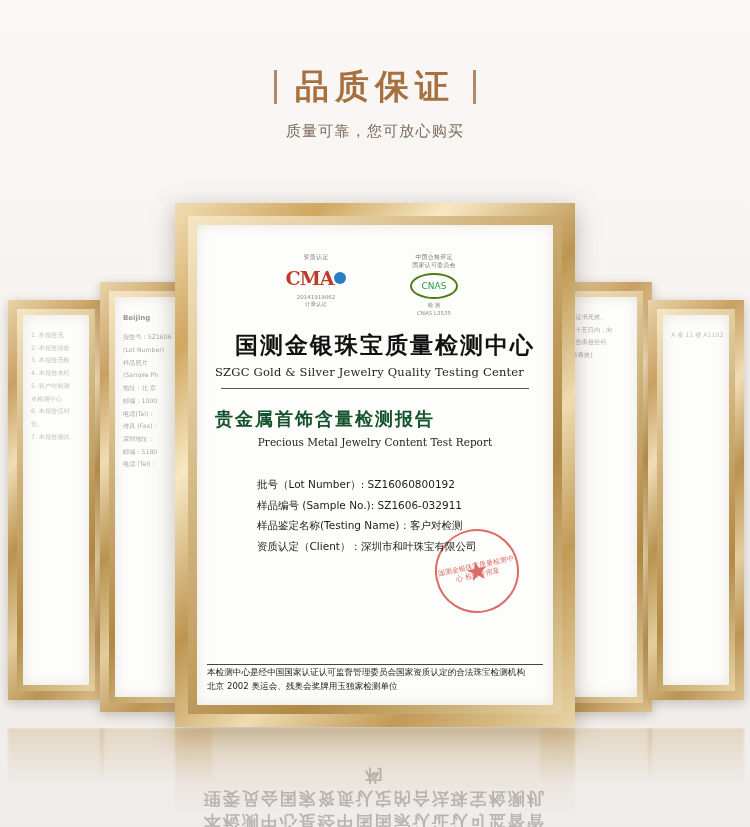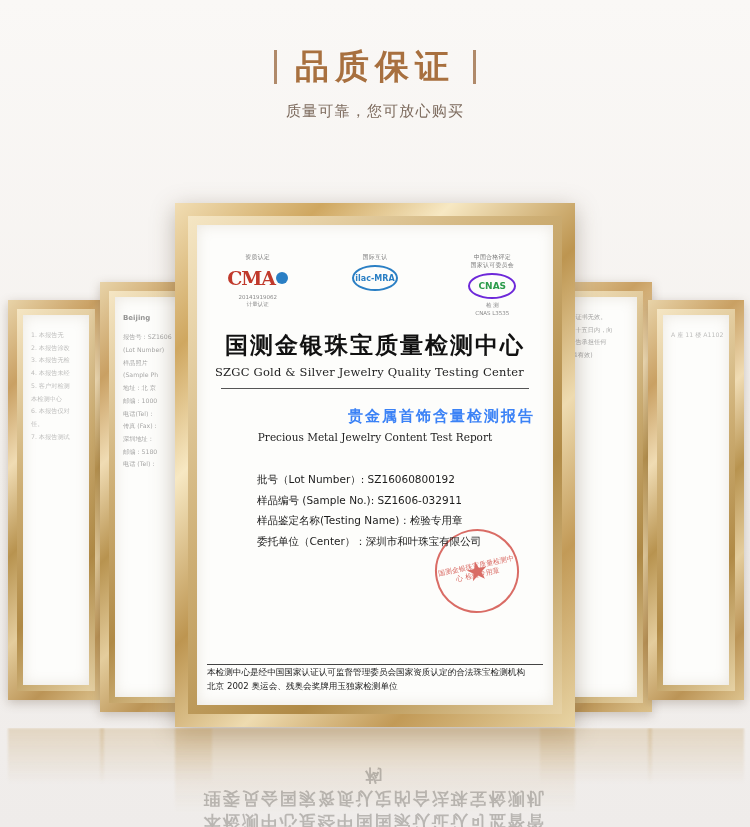--- a/index.html
+++ b/index.html
@@ -13,21 +13,21 @@
   .page {
     position: relative;
     width: 750px; height: 827px;
     background: linear-gradient(180deg, #faf8f6 0%, #f4f1ee 55%, #efecea 100%);
     overflow: hidden;
   }
 
   
   .header {
     position: absolute;
-    top: 44px; left: 0; width: 750px;
+    top: 64px; left: 0; width: 750px;
     text-align: center;
   }
   .title-row {
     display: flex;
     align-items: center;
     justify-content: center;
     gap: 18px;
   }
   .title-bar {
     width: 3px; height: 34px;
@@ -129,54 +129,54 @@
     vertical-align: middle;
   }
   .ilac {
     width: 46px; height: 26px; border-radius: 50%;
     border: 2px solid #2a7fc4;
     display: flex; align-items: center; justify-content: center;
     font-size: 8px; color: #2a7fc4; font-weight: bold;
   }
   .cnas {
     width: 48px; height: 26px; border-radius: 50%;
-    border: 2px solid #6d28d9;
+    border: 2px solid #4d7c0f;
     display: flex; align-items: center; justify-content: center;
-    font-size: 9px; color: #2b9b4a; font-weight: bold;
+    font-size: 9px; color: #2b9b4a; font-weight: normal;
   }
   .logo-sub { font-size: 5.5px; color: #8a8a8a; margin-top: 1px; }
 
   .org-cn {
-    text-align: center;
+    text-align: right;
     font-size: 23px;
     font-weight: bold;
     letter-spacing: 2px;
     margin-top: 14px;
     color: #111;
   }
   .org-en {
     text-align: left;
     font-size: 11.5px;
     font-family: "DejaVu Serif", serif;
     letter-spacing: 0.2px;
     margin-top: 4px;
     color: #222;
   }
   .rule {
     height: 1px;
     background: #555;
     margin: 9px 6px 0 6px;
   }
   .report-cn {
-    text-align: right;
-    font-size: 15px;
+    text-align: left;
+    font-size: 18px;
     font-weight: bold;
     letter-spacing: 2px;
     margin-top: 18px;
-    color: #3b82f6;
+    color: #14532d;
   }
   .report-en {
     text-align: center;
     font-size: 10.5px;
     font-family: "DejaVu Serif", serif;
     margin-top: 5px;
     color: #222;
   }
 
   .fields {
@@ -358,48 +358,42 @@
           <div class="logo-block">
             <div class="logo-cap">资质认定</div>
             <div class="logo-mark">
               <span class="cma-text">CMA</span>
                 <span class="cma-dot"></span>
             </div>
             <div class="logo-sub">20141919062</div>
             <div class="logo-sub">计量认证</div>
           </div>
           <div class="logo-block">
-            <div class="logo-cap">国际互认</div>
-            <div class="logo-mark">
-              <span class="ilac">ilac-MRA</span>
-            </div>
-          </div>
-          <div class="logo-block">
             <div class="logo-cap">中国合格评定</div>
             <div class="logo-cap">国家认可委员会</div>
             <div class="logo-mark">
               <span class="cnas">CNAS</span>
             </div>
             <div class="logo-sub">检 测</div>
             <div class="logo-sub">CNAS L3535</div>
           </div>
         </div>
 
         <div class="org-cn">国测金银珠宝质量检测中心</div>
         <div class="org-en">SZGC Gold &amp; Silver Jewelry Quality Testing Center</div>
         <div class="rule"></div>
 
         <div class="report-cn">贵金属首饰含量检测报告</div>
         <div class="report-en">Precious Metal Jewelry Content Test Report</div>
 
         <div class="fields">
           <div class="field">批号（Lot Number）: SZ16060800192</div>
           <div class="field">样品编号 (Sample No.): SZ1606-032911</div>
-          <div class="field">样品鉴定名称(Testing Name)：检验专用章</div>
-          <div class="field">委托单位（Center）：深圳市和叶珠宝有限公司</div>
+          <div class="field">样品鉴定名称(Testing Name)：客户对检测</div>
+          <div class="field">资质认定（Client）：深圳市和叶珠宝有限公司</div>
         </div>
 
         <div class="seal">
           <span class="star">★</span>
           <span class="seal-text">国测金银珠宝质量检测中心 检验专用章</span>
         </div>
 
         <div class="footer-rule"></div>
         <div class="footer-text">
           <div>本检测中心是经中国国家认证认可监督管理委员会国家资质认定的合法珠宝检测机构</div>

